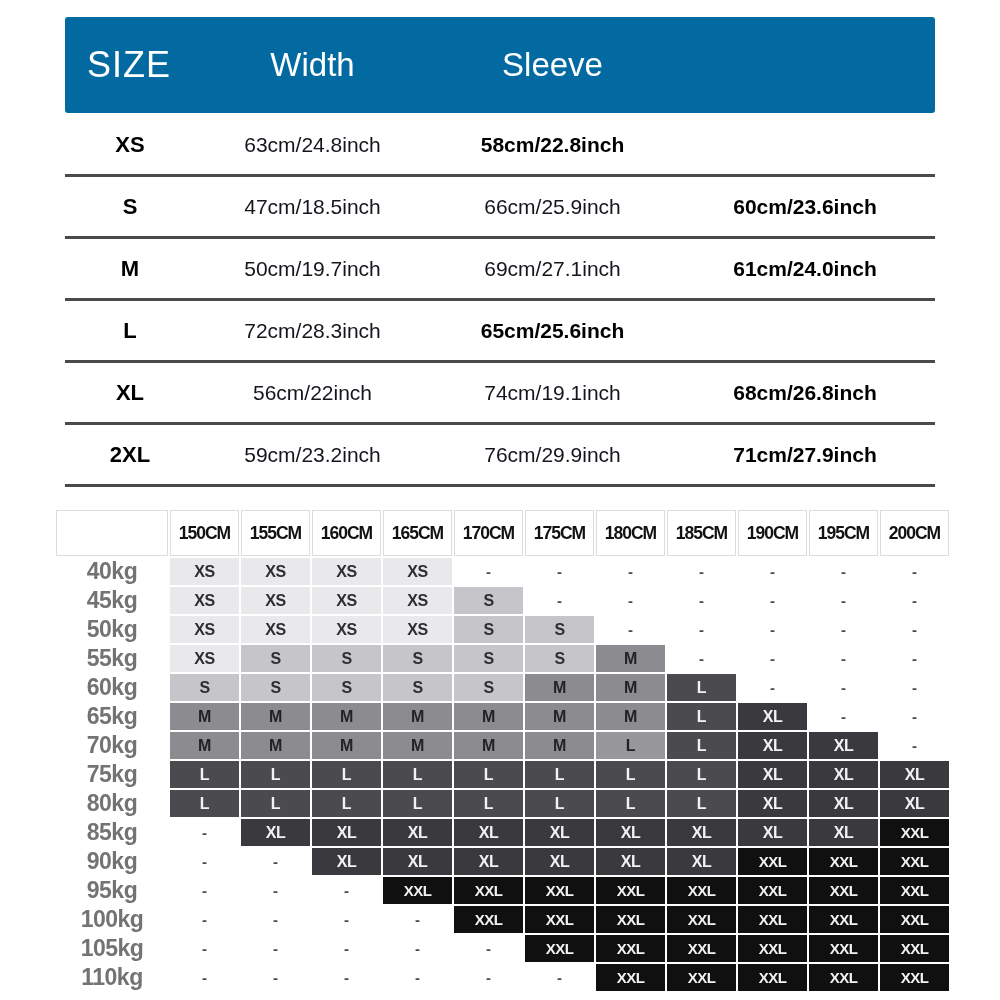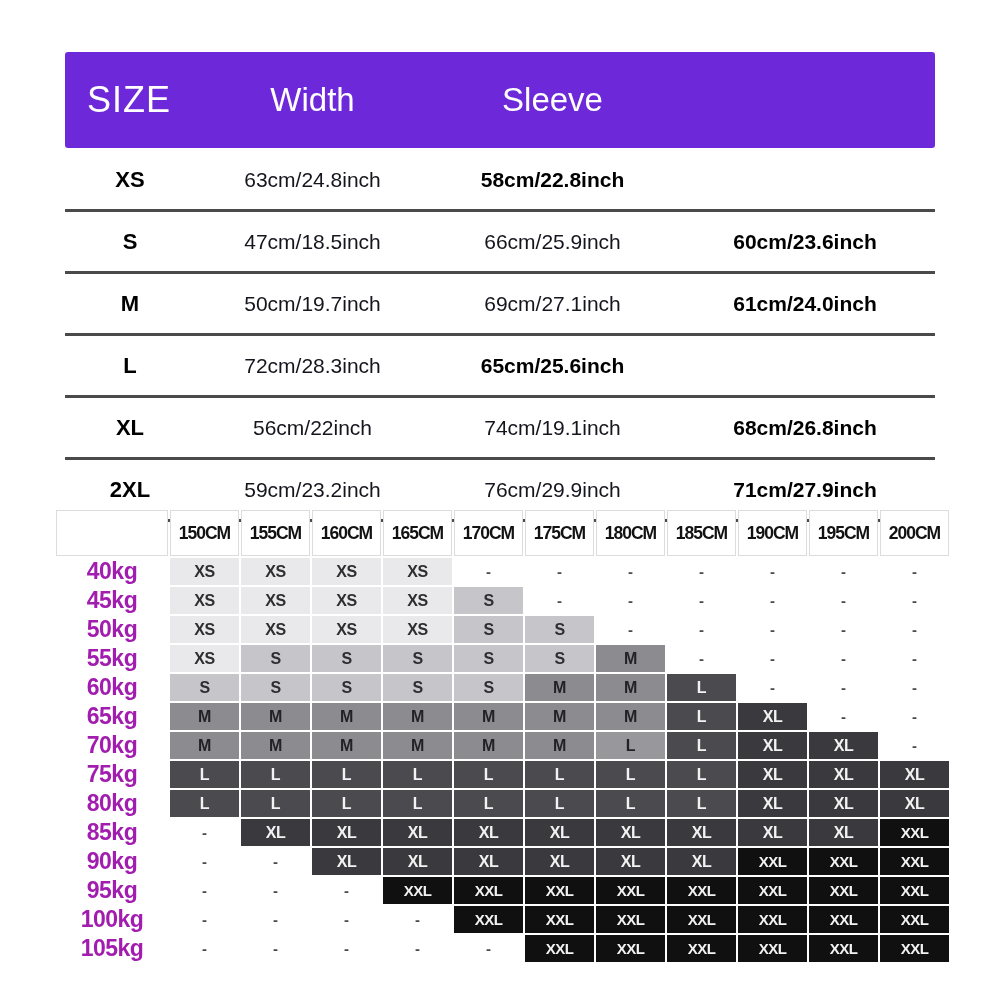--- a/index.html
+++ b/index.html
@@ -4,23 +4,23 @@
 <style>
   html,body { margin:0; padding:0; background:#ffffff; }
   .page {
     position:relative; width:1000px; height:1000px; background:#fff;
     font-family:"Liberation Sans", sans-serif; overflow:hidden;
   }
 
   
   .size-card { position:absolute; left:65px; top:17px; width:870px; }
   .size-header {
-    height:96px; background:#6d28d9; border-radius:3px;
+    height:96px; background:#0369a1; border-radius:3px;
     display:grid; grid-template-columns:130px 235px 245px 260px;
-    align-items:center; color:#fff;margin-top:35px;
+    align-items:center; color:#fff;
   }
   .size-header .c1 { padding-left:22px; font-size:36px; letter-spacing:1px; }
   .size-header .c2, .size-header .c3, .size-header .c4 { text-align:center; font-size:33px; }
   .size-rows { margin-top:2px; }
   .size-row {
     display:grid; grid-template-columns:130px 235px 245px 260px;
     height:59px; align-items:center; border-bottom:3px solid #4a4a4a;
     font-size:21px; color:#15151d;
   }
   .size-row .c1 { text-align:center; font-weight:bold; font-size:22px; color:#000; }
@@ -34,21 +34,21 @@
   }
   table.matrix th, table.matrix td {
     padding:0; text-align:center; vertical-align:middle; overflow:hidden; white-space:nowrap;
   }
   th.corner { background:#fff; border:1px solid #dcdcdc; }
   th.colhead {
     height:44px; background:#fff; border:1px solid #dcdcdc;
     font-size:17.5px; font-weight:bold; letter-spacing:-1px; color:#121212;
   }
   th.rowhead {
-    background:#fff; font-size:23px; font-weight:bold; color:#a21caf; letter-spacing:-0.5px;
+    background:#fff; font-size:23px; font-weight:bold; color:#737373; letter-spacing:-0.5px;
   }
   td.cell { height:26px; font-size:16px; font-weight:bold; letter-spacing:-0.5px; }
   td.dash { background:#fff; font-size:15px; font-weight:bold; }
 </style>
 </head>
 <body>
 
 <div class="page">
 
   <section class="size-card">
@@ -303,17 +303,31 @@
             <td class="dash" style="color: rgb(74, 74, 74);">-</td>
             <td class="dash" style="color: rgb(74, 74, 74);">-</td>
             <td class="dash" style="color: rgb(74, 74, 74);">-</td>
             <td class="cell" style="background: rgb(16, 16, 16); color: rgb(242, 242, 242); font-size: 15px;">XXL</td>
             <td class="cell" style="background: rgb(16, 16, 16); color: rgb(242, 242, 242); font-size: 15px;">XXL</td>
             <td class="cell" style="background: rgb(16, 16, 16); color: rgb(242, 242, 242); font-size: 15px;">XXL</td>
             <td class="cell" style="background: rgb(16, 16, 16); color: rgb(242, 242, 242); font-size: 15px;">XXL</td>
             <td class="cell" style="background: rgb(16, 16, 16); color: rgb(242, 242, 242); font-size: 15px;">XXL</td>
             <td class="cell" style="background: rgb(16, 16, 16); color: rgb(242, 242, 242); font-size: 15px;">XXL</td>
           </tr>
+          <tr>
+            <th class="rowhead">110kg</th>
+            <td class="dash" style="color: rgb(74, 74, 74);">-</td>
+            <td class="dash" style="color: rgb(74, 74, 74);">-</td>
+            <td class="dash" style="color: rgb(74, 74, 74);">-</td>
+            <td class="dash" style="color: rgb(74, 74, 74);">-</td>
+            <td class="dash" style="color: rgb(74, 74, 74);">-</td>
+            <td class="dash" style="color: rgb(74, 74, 74);">-</td>
+            <td class="cell" style="background: rgb(16, 16, 16); color: rgb(242, 242, 242); font-size: 15px;">XXL</td>
+            <td class="cell" style="background: rgb(16, 16, 16); color: rgb(242, 242, 242); font-size: 15px;">XXL</td>
+            <td class="cell" style="background: rgb(16, 16, 16); color: rgb(242, 242, 242); font-size: 15px;">XXL</td>
+            <td class="cell" style="background: rgb(16, 16, 16); color: rgb(242, 242, 242); font-size: 15px;">XXL</td>
+            <td class="cell" style="background: rgb(16, 16, 16); color: rgb(242, 242, 242); font-size: 15px;">XXL</td>
+          </tr>
         </tbody>
       </table>
   </section>
 
 </div>
 
 </body></html>

